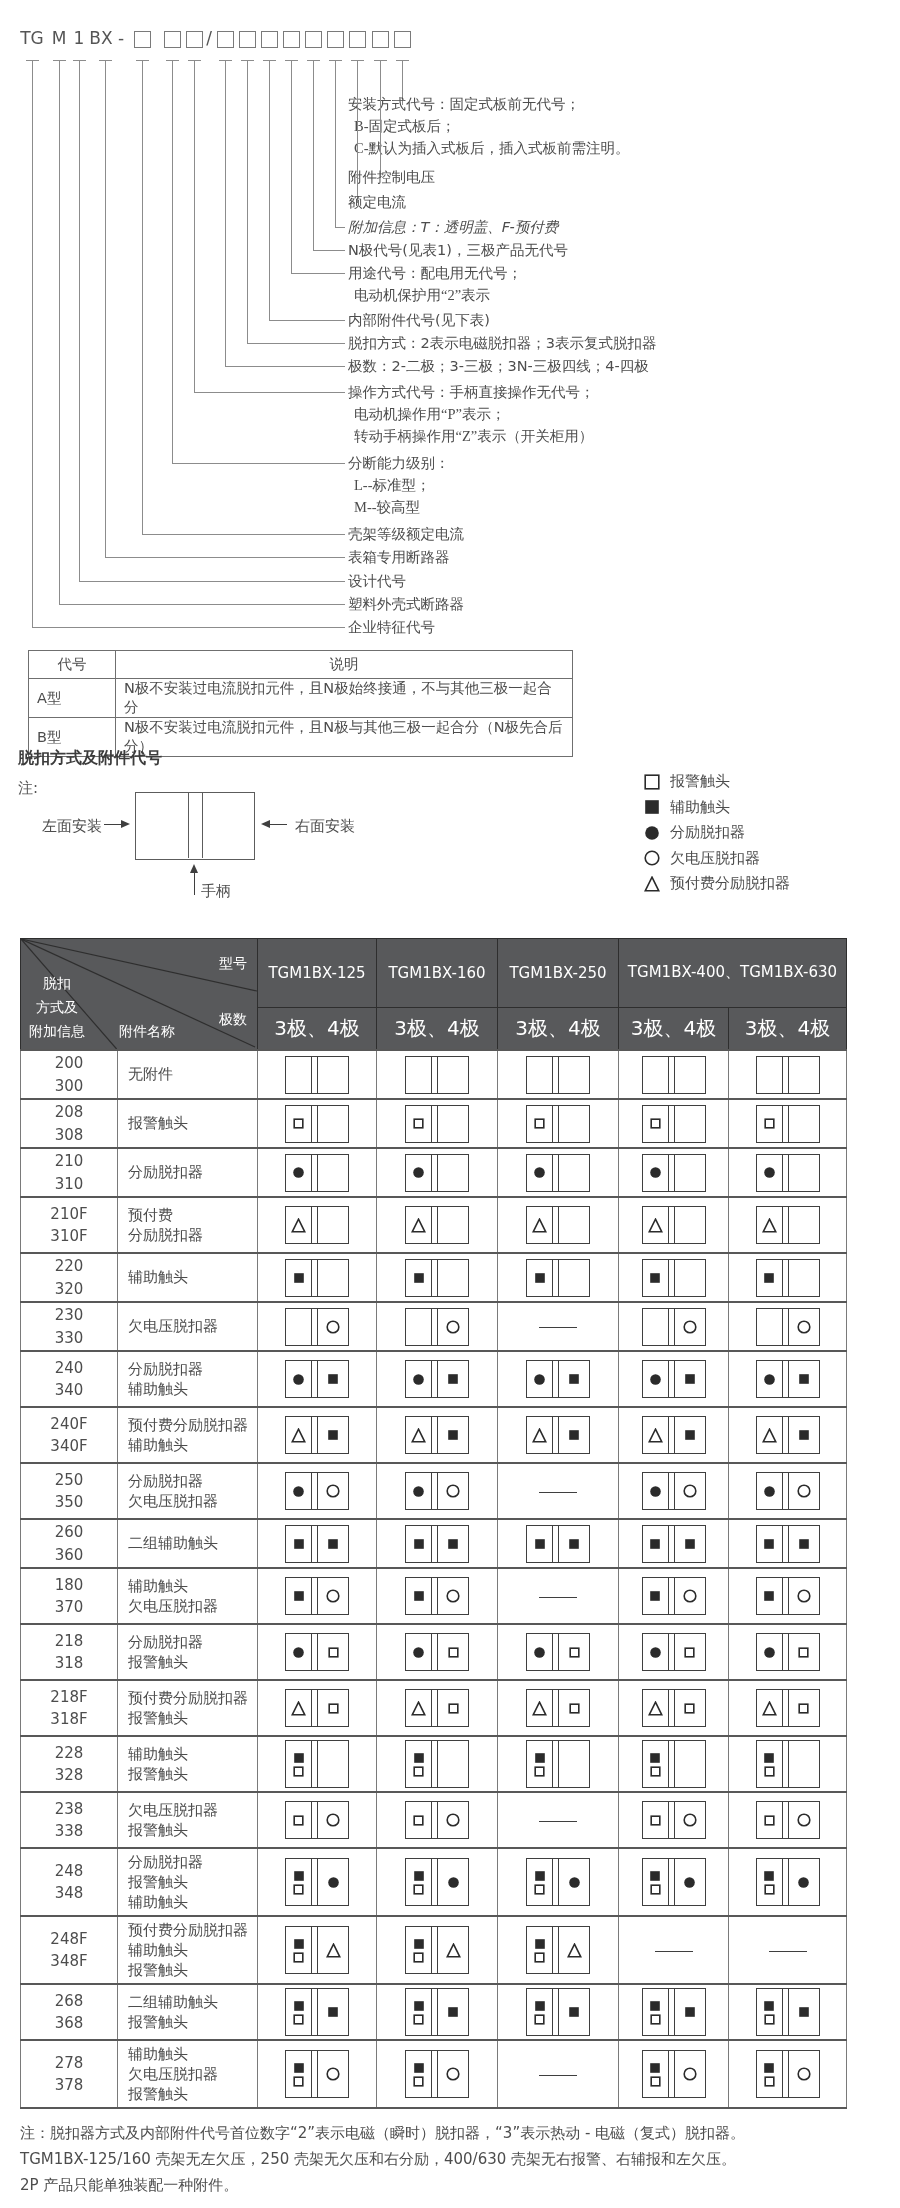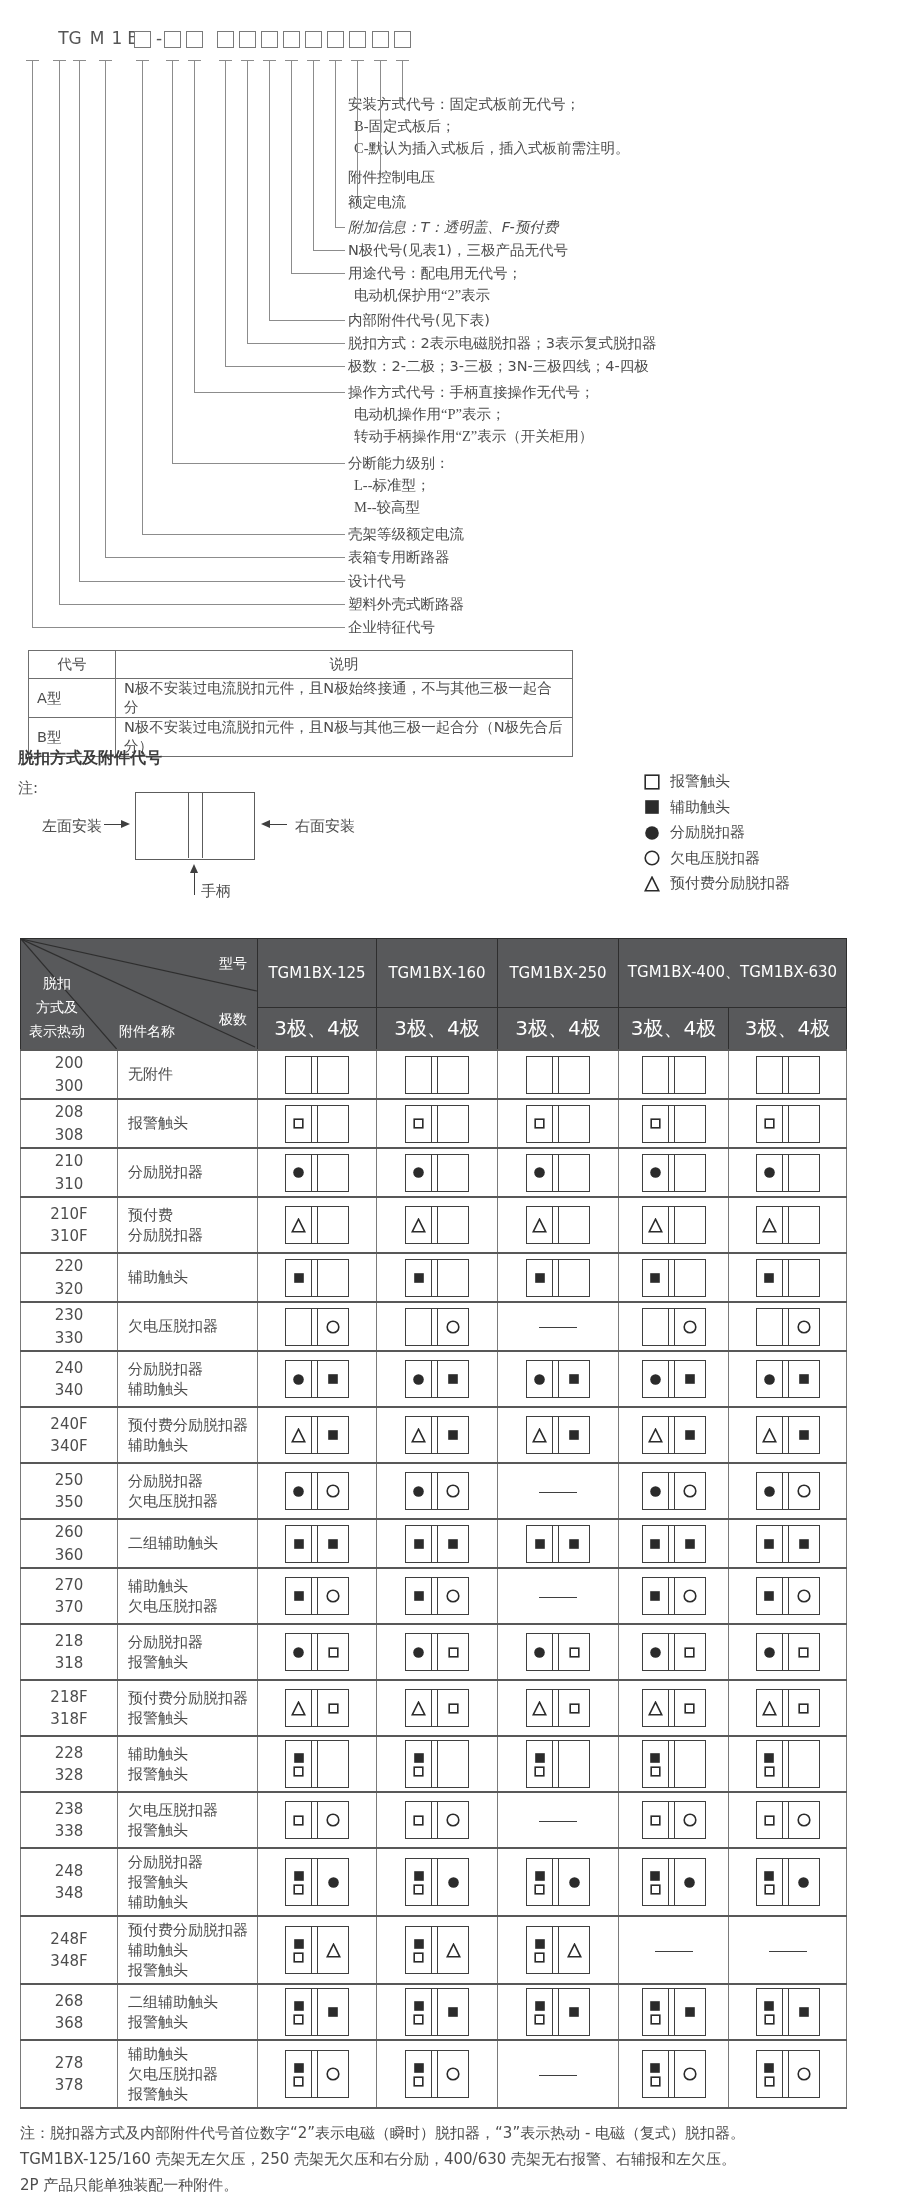--- a/index.html
+++ b/index.html
@@ -1,20 +1,20 @@
 <!DOCTYPE html>
 <html><head>
 <meta charset="utf-8">
 <style>
   html,body{margin:0;padding:0;background:#ffffff;}
   #page{position:relative;width:900px;height:2208px;background:#fff;overflow:hidden;
         font-family:"DejaVu Sans","Liberation Sans",sans-serif;color:#4d4d4d;}
   .abs{position:absolute;}
   
-  .mc-char{position:absolute;top:28px;transform:translateX(-50%);font-size:17px;color:#555;white-space:nowrap;margin-left:38px;}
+  .mc-char{position:absolute;top:28px;transform:translateX(-50%);font-size:17px;color:#555;white-space:nowrap;}
   .mc-box{position:absolute;top:31px;width:15px;height:15px;border:1.5px solid #7a7a7a;background:#fff;}
   .leader{position:absolute;border-left:1px solid #8c8c8c;border-bottom:1px solid #8c8c8c;}
   .leader-tick{position:absolute;border-top:1px solid #8c8c8c;width:13px;height:0;}
   .callout-line{position:absolute;left:348px;font-size:14.5px;color:#4d4d4d;white-space:nowrap;transform:translateY(-50%);}
   .callout-line.cont{padding-left:6px;font-family:Liberation Serif, serif;}
   
   #type-table{position:absolute;left:28px;top:650px;width:545px;border-collapse:collapse;table-layout:fixed;}
   #type-table td,#type-table th{border:1px solid #6f6f6f;font-size:14.5px;color:#4d4d4d;font-weight:normal;padding:0 8px;height:27px;}
   #type-table th{text-align:center;}
   #type-table td{text-align:left;}
@@ -231,21 +231,21 @@
           <line x1="0" y1="0" x2="237" y2="52" stroke="#2e2e2e" stroke-width="1.2"></line>
           <line x1="0" y1="0" x2="235" y2="108" stroke="#2e2e2e" stroke-width="1.2"></line>
           <line x1="0" y1="0" x2="96" y2="110" stroke="#2e2e2e" stroke-width="1.2"></line>
         </svg>
         <div class="corner-lbl" style="right:10px;top:16px;">型号</div>
         <div class="corner-lbl" style="right:10px;top:72px;">极数</div>
         <div class="corner-lbl" style="left:98px;bottom:8px;">附件名称</div>
         <div class="corner-lbl" style="left:8px;top:32px;line-height:24px;">
           <div>脱扣</div>
           <div>方式及</div>
-          <div>表示热动</div>
+          <div>附加信息</div>
         </div>
       </td>
       <td class="hdr">TGM1BX-125</td>
       <td class="hdr">TGM1BX-160</td>
       <td class="hdr">TGM1BX-250</td>
       <td class="hdr" colspan="2">TGM1BX-400、TGM1BX-630</td>
     </tr>
     <tr style="height:42px">
       <td class="hdr hdr2">3极、4极</td>
       <td class="hdr hdr2">3极、4极</td>
@@ -834,21 +834,21 @@
               <span class="bk-sl"></span>
               <span class="bk-r">
                 <svg width="12" height="12" viewBox="0 0 12 12">
                   <rect x="1.2" y="1.2" width="9.6" height="9.6" fill="#2b2b2b" stroke="#2b2b2b" stroke-width="0"></rect>
                 </svg>
               </span>
             </span></td>
         </tr>
         <tr style="height: 56px;">
           <td class="code-cell">
-            <div>270</div>
+            <div>180</div>
             <div>370</div>
           </td>
           <td class="name-cell">
             <div>辅助触头</div>
             <div>欠电压脱扣器</div>
           </td>
           <td class="diag-cell"><span class="bk" style="width: 62px; height: 36px;">
               <span class="bk-l">
                 <svg width="12" height="12" viewBox="0 0 12 12">
                   <rect x="1.2" y="1.2" width="9.6" height="9.6" fill="#2b2b2b" stroke="#2b2b2b" stroke-width="0"></rect>

